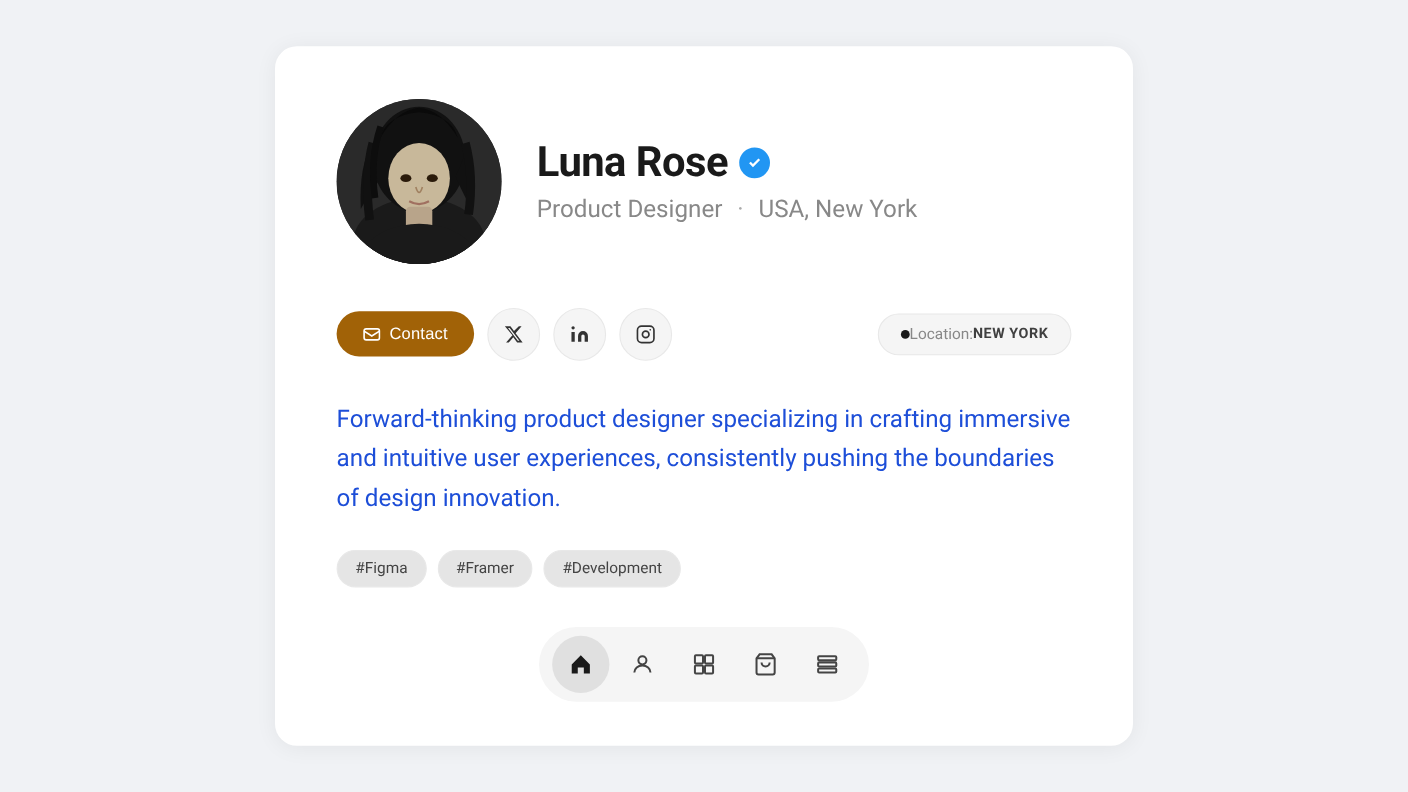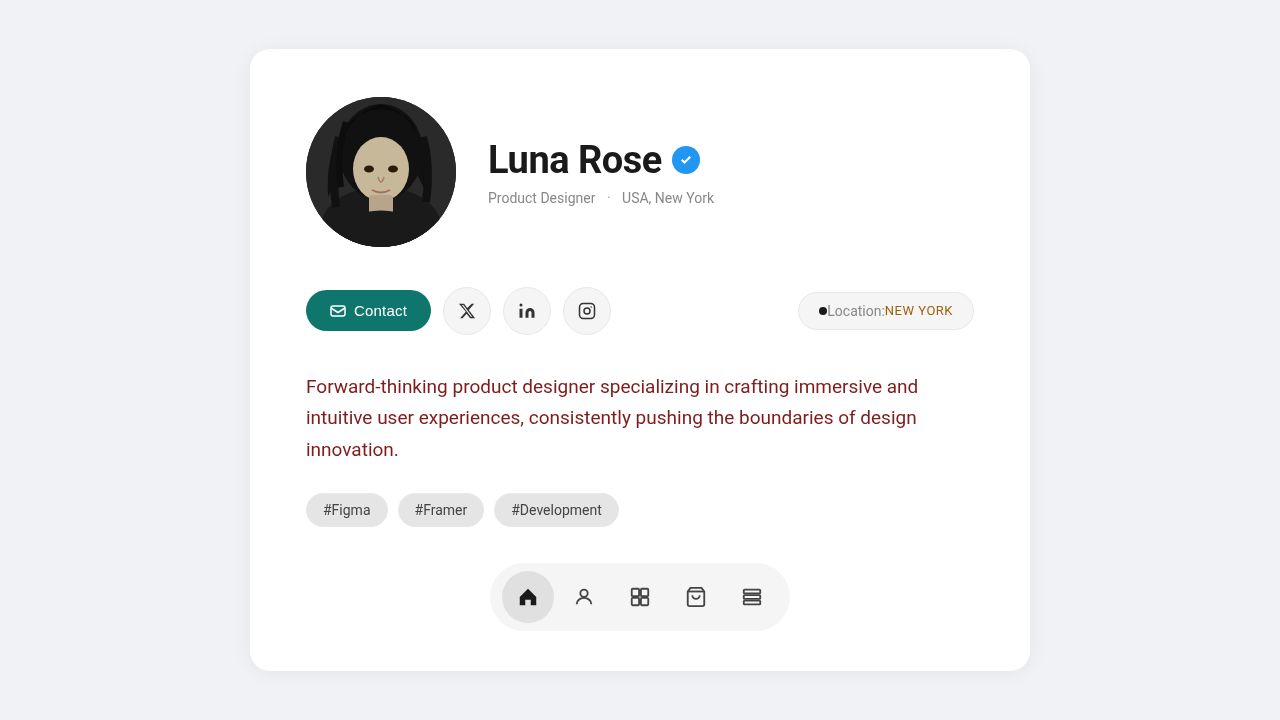--- a/index.html
+++ b/index.html
@@ -84,42 +84,42 @@
       justify-content: center;
       flex-shrink: 0;
     }
 
     .verified-badge svg {
       width: 16px;
       height: 16px;
     }
 
     .subtitle {
-      font-size: 14px;
+      font-size: 22px;
       color: #888888;
       font-weight: 400;
     }
 
     .subtitle .dot {
       margin: 0 8px;
       color: #aaaaaa;
     }
 
     .actions-row {
       display: flex;
       align-items: center;
       gap: 12px;
       margin-bottom: 36px;
     }
 
     .contact-btn {
       display: flex;
       align-items: center;
       gap: 8px;
-      background: #0f766e;
+      background: #a16207;
       color: #ffffff;
       border: none;
       border-radius: 50px;
       padding: 12px 24px;
       font-size: 15px;
       font-weight: 500;
       cursor: pointer;
       letter-spacing: 0.2px;
     }
 
@@ -155,30 +155,30 @@
       border-radius: 50%;
       background: #1a1a1a;
     }
 
     .location-label {
       color: #888;
       font-weight: 400;
     }
 
     .location-value {
-      font-weight: 400;
-      color: #a16207;
+      font-weight: 700;
+      color: #404040;
       letter-spacing: 0.5px;
       font-size: 13px;
     }
 
     .bio {
-      font-size: 19px;
+      font-size: 22px;
       line-height: 1.65;
-      color: #7f1d1d;
+      color: #1d4ed8;
       margin-bottom: 28px;
       font-weight: 400;
     }
 
     .tags-row {
       display: flex;
       gap: 10px;
       flex-wrap: wrap;
       margin-bottom: 36px;
     }

